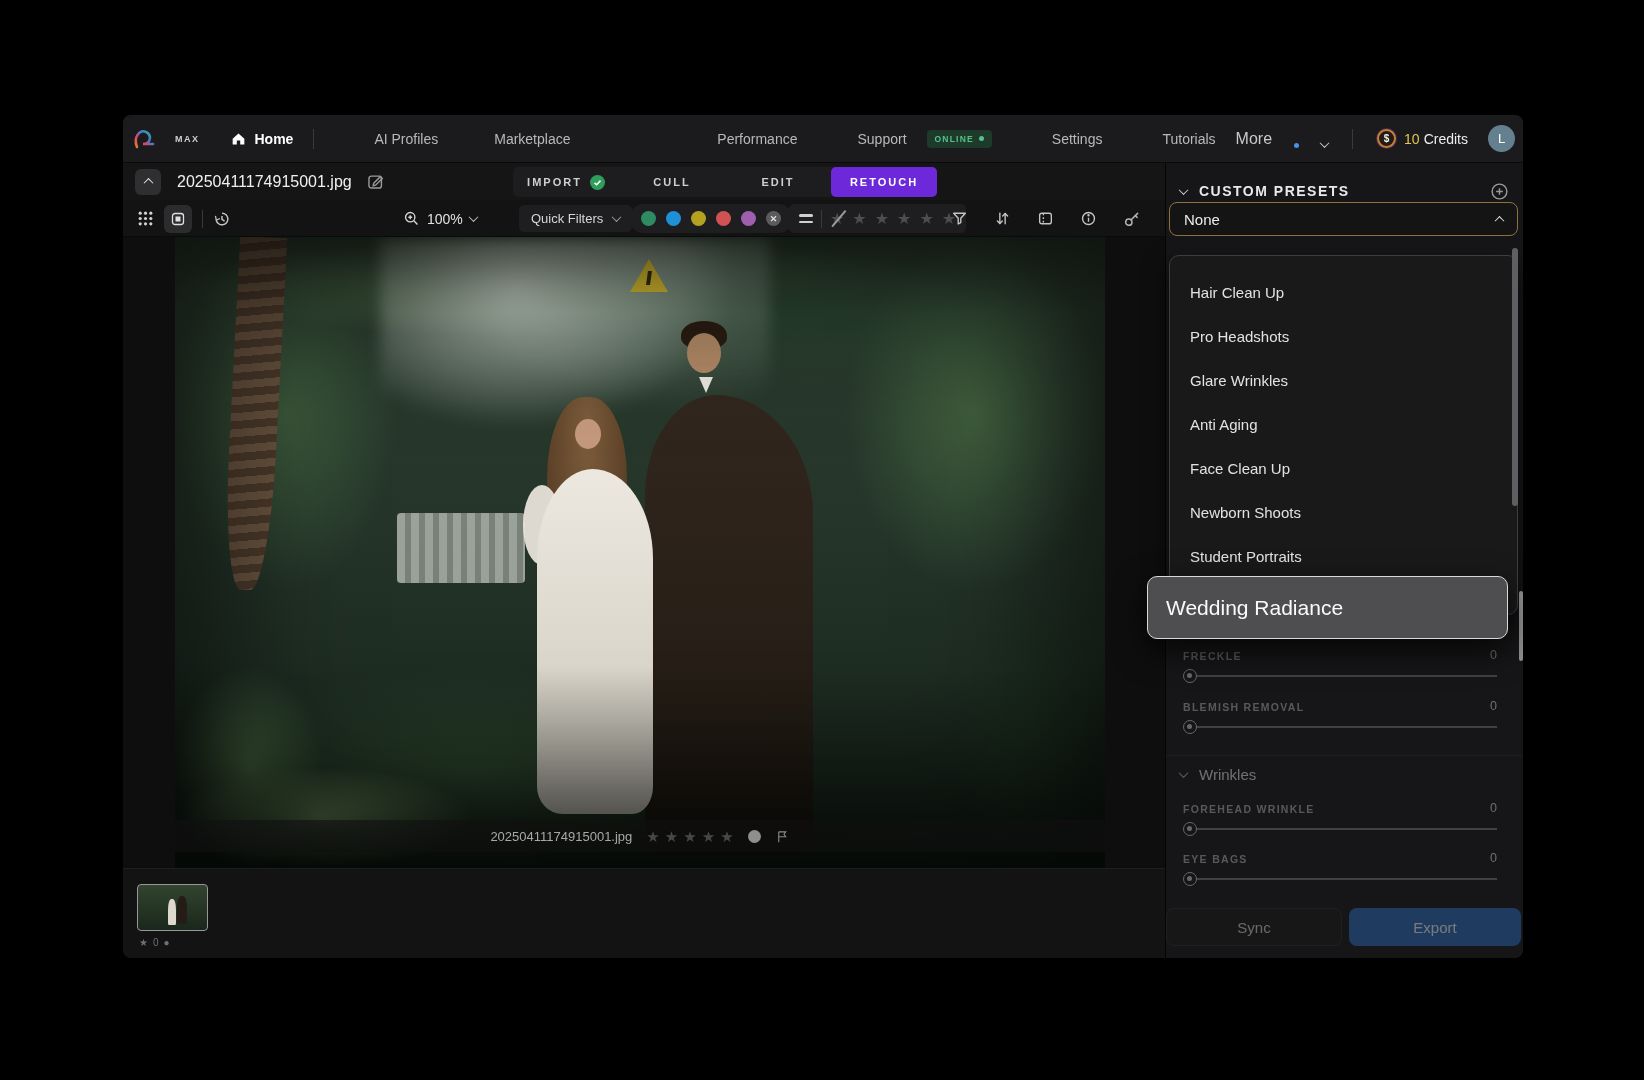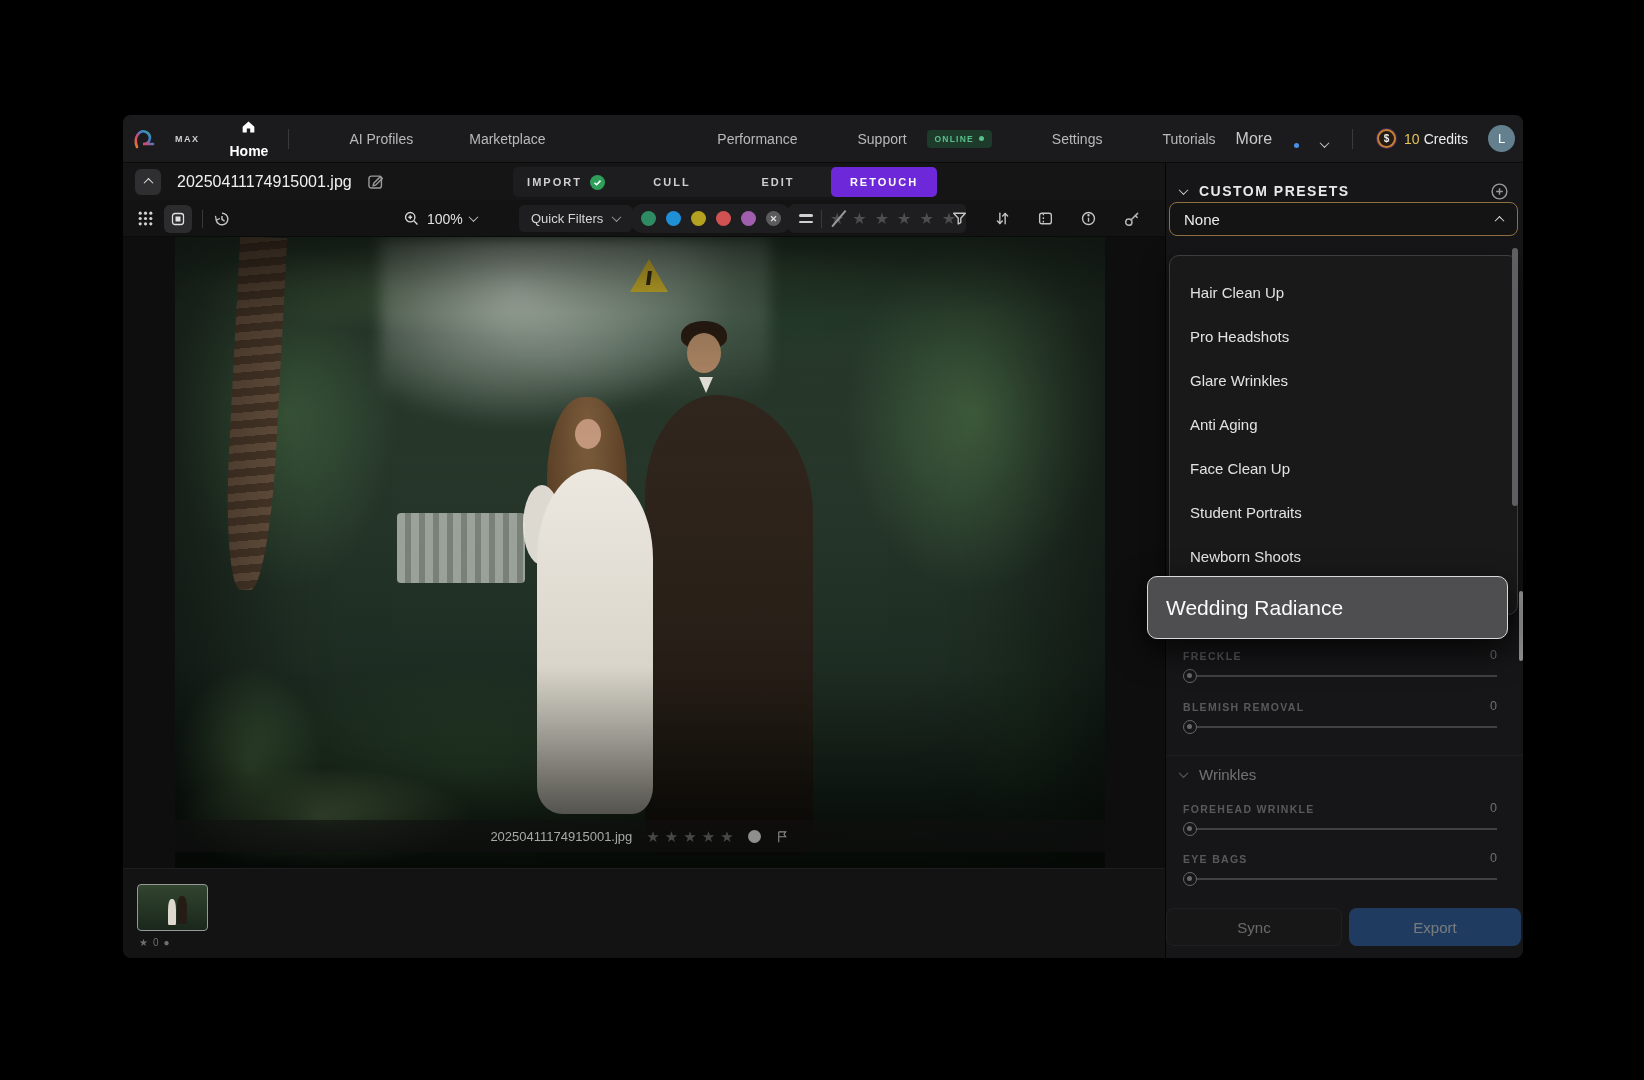--- a/index.html
+++ b/index.html
@@ -3,21 +3,21 @@
 <meta charset="utf-8">
 <style>
   * { margin:0; padding:0; box-sizing:border-box; }
   html,body { width:1644px; height:1080px; background:#000; font-family:"Liberation Sans", sans-serif; overflow:hidden; }
   .window { position:absolute; left:123px; top:115px; width:1400px; height:843px; background:#101011; border-radius:8px; overflow:hidden; }
 
   
   .nav { position:absolute; left:0; top:0; width:1400px; height:48px; background:#1b1b1d; display:flex; align-items:center; padding:0 8px; border-bottom:1px solid #0a0a0a; }
   .nav-left { display:flex; align-items:center; gap:16px; }
   .brand-max { color:#cfcfcf; font-size:9px; font-weight:bold; letter-spacing:1.5px; margin-left:2px; }
-  .nav-home { display:flex; align-items:center; gap:8px; margin-left:14px;flex-direction:column; }
+  .nav-home { display:flex; align-items:center; gap:8px; margin-left:14px; }
   .nav-home-label { color:#ffffff; font-size:14px; font-weight:bold; }
   .nav-sep { width:1px; height:20px; background:#3a3a3c; margin:0 4px; }
   .nav-link { color:#b9b9bb; font-size:14px; cursor:default;margin-left:40px; }
   .nav-right { margin-left:auto; display:flex; align-items:center; gap:20px; }
   .badge-online { display:flex; align-items:center; gap:5px; background:#1d3a2b; border-radius:4px; padding:4px 8px; }
   .badge-online span { color:#58c08a; font-size:8.5px; font-weight:bold; letter-spacing:1.2px; }
   .dot-green { width:5px; height:5px; border-radius:50%; background:#58c08a; }
   .more-wrap { display:flex; align-items:flex-end; gap:22px; color:#c9c9cb; }
   .dot-blue { width:5px; height:5px; border-radius:50%; background:#4a8fe8; }
   .coin { width:19px; height:19px; border-radius:50%; background:#241c12; border:2px solid #c87f35; box-shadow:0 0 0 1px rgba(130,70,180,.35); color:#efefef; font-size:10px; font-weight:bold; display:flex; align-items:center; justify-content:center; }
@@ -430,22 +430,22 @@
       <span>None</span>
       <i class="chv up"></i>
     </div>
 
     <div class="preset-list">
       <div class="preset-item">Hair Clean Up</div>
       <div class="preset-item">Pro Headshots</div>
       <div class="preset-item">Glare Wrinkles</div>
       <div class="preset-item">Anti Aging</div>
       <div class="preset-item">Face Clean Up</div>
+      <div class="preset-item">Newborn Shoots</div>
       <div class="preset-item">Student Portraits</div>
-      <div class="preset-item">Newborn Shoots</div>
     </div>
     <div class="list-scroll"></div>
 
     <div class="drag-tile">
       <span>Wedding Radiance</span>
     </div>
     <div class="outer-scroll"></div>
   </div>
 
 </div>

